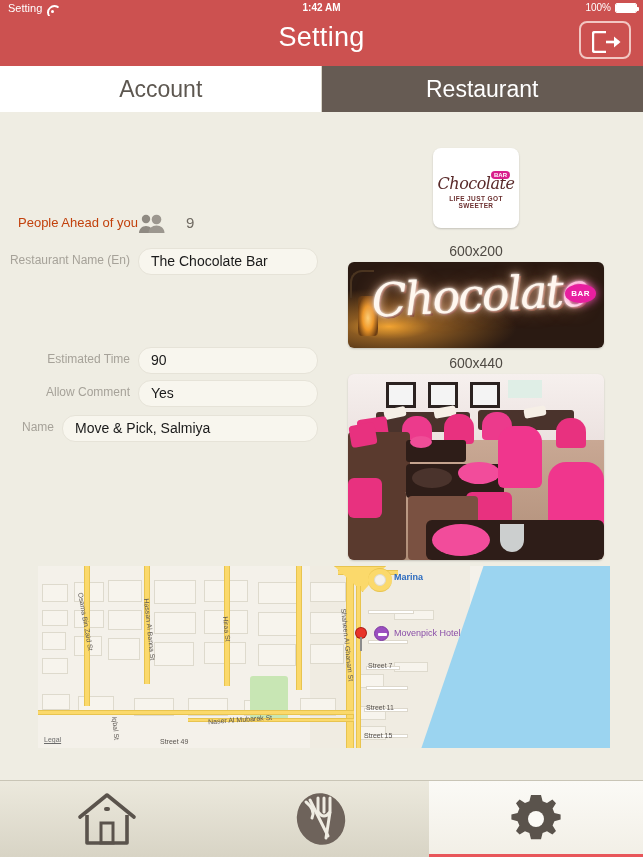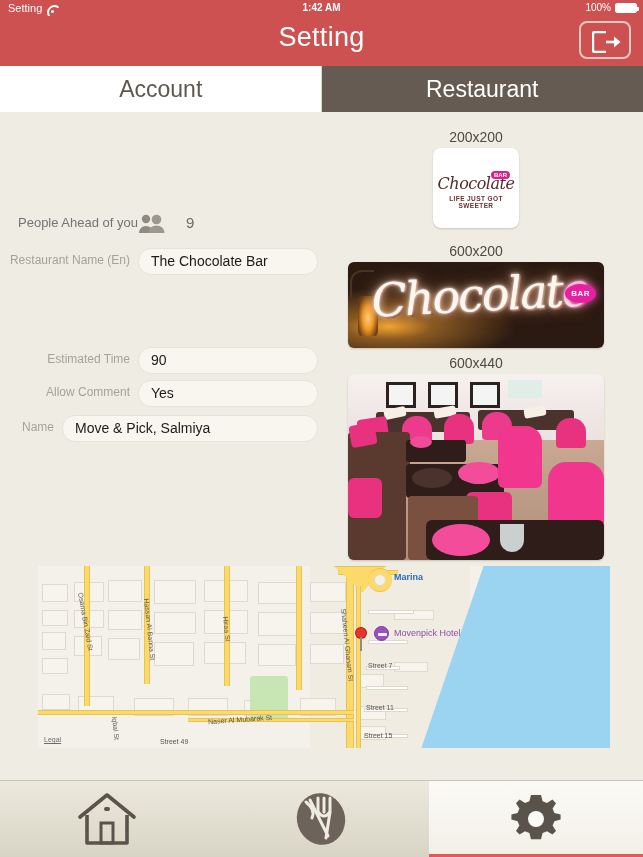--- a/index.html
+++ b/index.html
@@ -72,21 +72,21 @@
   
   .content {
     position:absolute; top: 112px; left:0; width:643px; height: 668px;
     background: #efede3;
   }
 
   
   .people-row { position:absolute; left: 0; top: 100px; width: 330px; height: 24px; }
   .people-label {
     position:absolute; right: 192px; top: 3px;
-    font-size: 13px; color: #737373; white-space: nowrap;
+    font-size: 13px; color: #c2410c; white-space: nowrap;
   }
   .people-icon { position:absolute; left: 138px; top: 0px; width: 28px; height: 22px; }
   .people-count { position:absolute; left: 186px; top: 2px; font-size: 15px; color: #6f6a62; }
 
   .field { position:absolute; height: 27px; }
   .field .lbl {
     position:absolute; top: 5px; right: calc(100% + 8px);
     font-size: 12px; color: #a6a299; white-space: nowrap;
   }
   .field .box {
@@ -227,21 +227,20 @@
     <div class="field" style="left:138px; top:268px; width:180px;">
       <div class="lbl">Allow Comment</div>
       <div class="box">Yes</div>
     </div>
 
     <div class="field" style="left:62px; top:303px; width:256px;">
       <div class="lbl">Name</div>
       <div class="box">Move &amp; Pick, Salmiya</div>
     </div>
 
-    <div class="img-caption" style="top: 17px;">200x200</div>
     <div class="shot logo-tile" style="top:36px;">
       <div class="logo-word">Chocolate</div>
       <div class="logo-bar">BAR</div>
       <div class="logo-tag">LIFE JUST GOT SWEETER</div>
     </div>
 
     <div class="img-caption" style="top: 131px;">600x200</div>
     <div class="shot banner" style="top:150px;">
       <div class="lantern"></div>
       <div class="neon">Chocolate</div>

